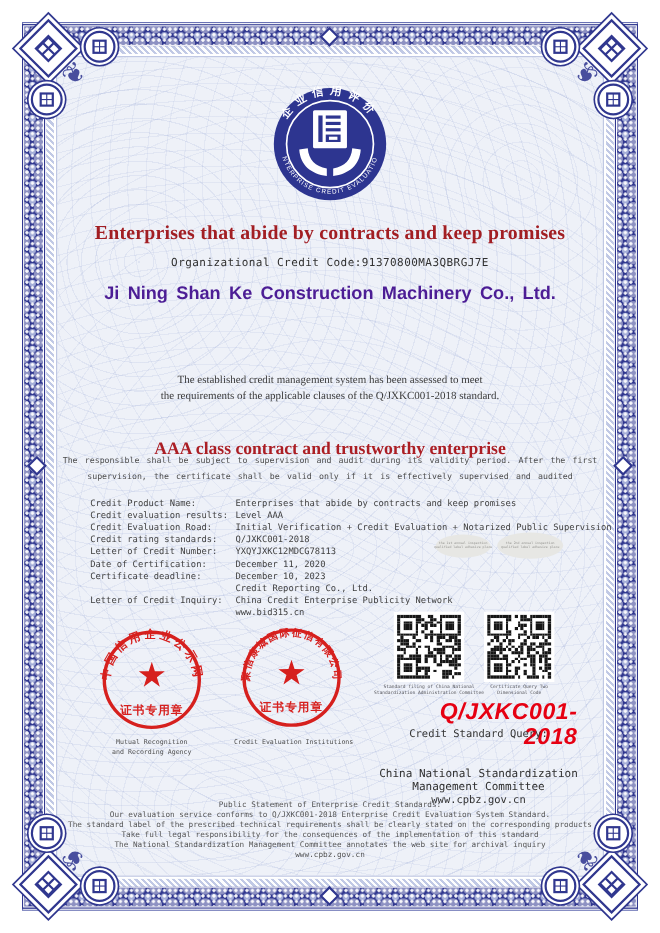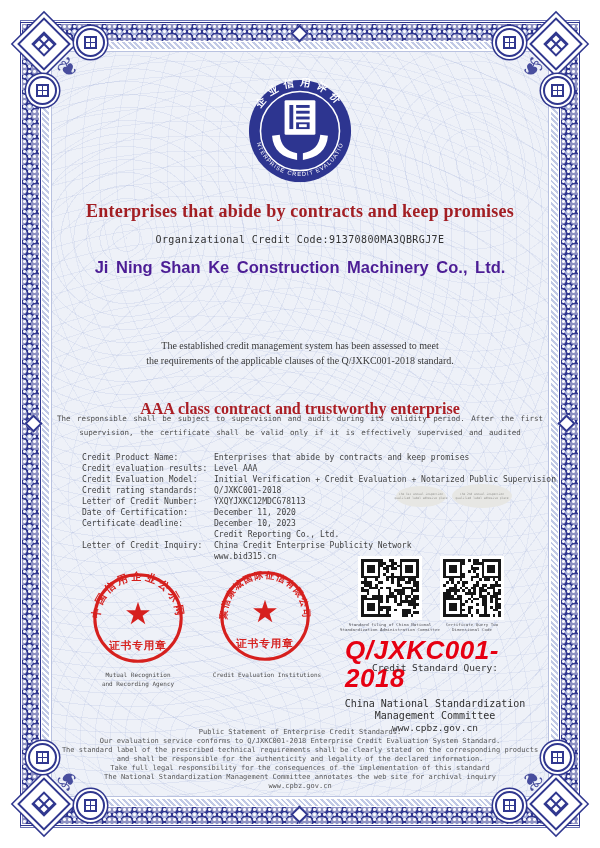--- a/index.html
+++ b/index.html
@@ -101,22 +101,22 @@
 
   .qr{position:absolute;width:58px;height:58px;background:#ffffff;padding:3px;box-sizing:content-box;z-index:4;}
   .qr1{left:358px;top:556px;} .qr2{left:440px;top:556px;}
   .qr-grid{display:grid;grid-template-columns:repeat(21,1fr);grid-auto-rows:1fr;width:58px;height:58px;}
   .qr-grid i{display:block;background:#ffffff;}
   .qr-grid i.d{background:#161616;}
   .qr-cap{position:absolute;width:210px;transform:scale(.52);transform-origin:50% 0;text-align:center;
     font-family:var(--mono);font-size:8px;line-height:1.35;color:#55555a;z-index:4;}
   .qr-cap1{left:285px;top:622px;} .qr-cap2{left:367px;top:622px;}
 
-  .stdcode{top:637px;left:345px;width:180px;text-align:left;font-family:var(--sans);font-style:italic;font-weight:bold;
-    font-size:26px;line-height:1.07;color:var(--bright-red);z-index:4;letter-spacing:.5px;}
+  .stdcode{top:637px;left:345px;width:180px;text-align:right;font-family:var(--sans);font-style:italic;font-weight:bold;
+    font-size:21px;line-height:1.07;color:var(--bright-red);z-index:4;letter-spacing:.5px;}
   .query{top:662px;left:325px;width:220px;text-align:center;font-family:var(--mono);font-size:9.5px;color:#333333;z-index:4;}
   .committee{top:698px;left:325px;width:220px;text-align:center;font-family:var(--mono);font-size:10px;line-height:1.18;color:#2f2f2f;z-index:4;}
   .website{top:722px;left:325px;width:220px;text-align:center;font-family:var(--mono);font-size:9.5px;color:#2f2f2f;z-index:4;}
 
   .statement{top:728px;font-family:var(--mono);font-size:7px;line-height:1.28;color:#565656;z-index:4;}
 </style>
 </head>
 <body>
 
 <div class="page">
@@ -196,21 +196,21 @@
   </div>
   <div class="abs center award">AAA class contract and trustworthy enterprise</div>
   <div class="abs center superv">
     <div>The responsible shall be subject to supervision and audit during its validity period. After the first</div>
     <div>supervision, the certificate shall be valid only if it is effectively supervised and audited</div>
   </div>
 
   <div class="abs fields">
     <div class="frow"><span class="flabel">Credit Product Name:</span><span class="fvalue">Enterprises that abide by contracts and keep promises</span></div>
     <div class="frow"><span class="flabel">Credit evaluation results:</span><span class="fvalue">Level AAA</span></div>
-    <div class="frow"><span class="flabel">Credit Evaluation Model:</span><span class="fvalue">Initial Verification + Credit Evaluation + Notarized Public Supervision</span></div>
+    <div class="frow"><span class="flabel">Credit Evaluation Road:</span><span class="fvalue">Initial Verification + Credit Evaluation + Notarized Public Supervision</span></div>
     <div class="frow"><span class="flabel">Credit rating standards:</span><span class="fvalue">Q/JXKC001-2018</span></div>
     <div class="frow"><span class="flabel">Letter of Credit Number:</span><span class="fvalue">YXQYJXKC12MDCG78113</span></div>
     <div class="frow"><span class="flabel">Date of Certification:</span><span class="fvalue">December 11, 2020</span></div>
     <div class="frow"><span class="flabel">Certificate deadline:</span><span class="fvalue">December 10, 2023</span></div>
     <div class="frow"><span class="flabel"></span><span class="fvalue">Credit Reporting Co., Ltd.</span></div>
     <div class="frow"><span class="flabel">Letter of Credit Inquiry:</span><span class="fvalue">China Credit Enterprise Publicity Network</span></div>
     <div class="frow"><span class="flabel"></span><span class="fvalue">www.bid315.cn</span></div>
   </div>
 
   <div class="oval oval1">
@@ -1160,21 +1160,20 @@
   <div class="abs committee">
     <div>China National Standardization</div>
     <div>Management Committee</div>
   </div>
   <div class="abs website">www.cpbz.gov.cn</div>
 
   <div class="abs center statement">
     <div>Public Statement of Enterprise Credit Standards:</div>
     <div>Our evaluation service conforms to Q/JXKC001-2018 Enterprise Credit Evaluation System Standard.</div>
     <div>The standard label of the prescribed technical requirements shall be clearly stated on the corresponding products</div>
-    <div>and shall be responsible for the authenticity and legality of the declared information.</div>
     <div>Take full legal responsibility for the consequences of the implementation of this standard</div>
     <div>The National Standardization Management Committee annotates the web site for archival inquiry</div>
     <div>www.cpbz.gov.cn</div>
   </div>
 
 <div class="corner tr">
     <div class="diamond">
         <div class="dm-core">
           <i></i>
           <i></i>

